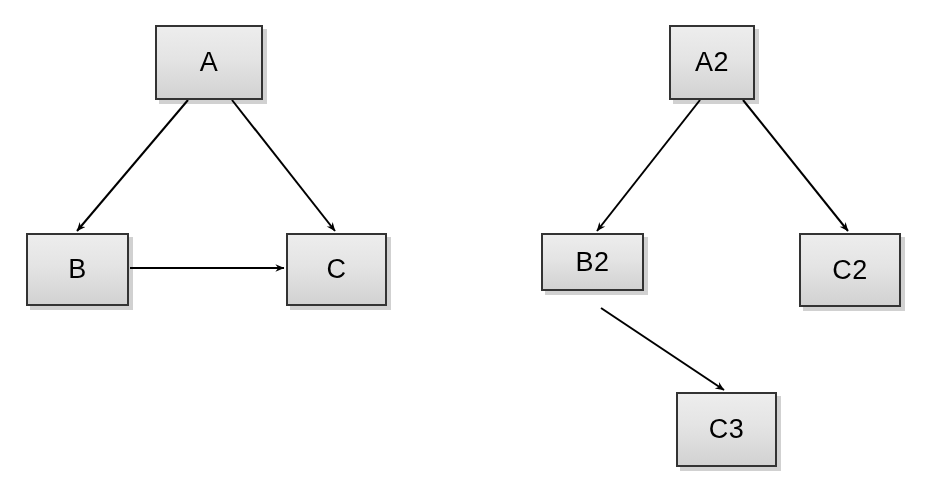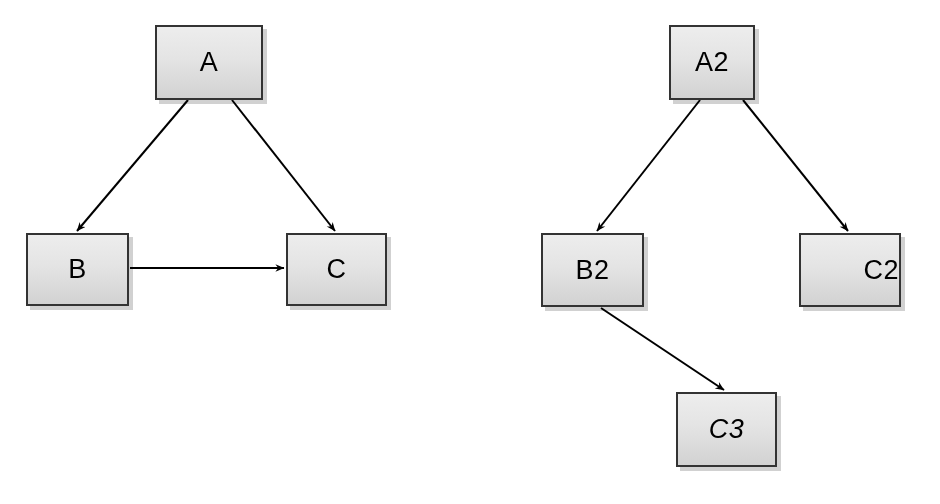--- a/index.html
+++ b/index.html
@@ -71,24 +71,24 @@
       </div>
       <div class="node" style="left: 26px; top: 233px; width: 103px; height: 73px;">
         <span class="node-label">B</span>
       </div>
       <div class="node" style="left: 286px; top: 233px; width: 101px; height: 73px;">
         <span class="node-label">C</span>
       </div>
       <div class="node" style="left: 669px; top: 25px; width: 86px; height: 75px;">
         <span class="node-label">A2</span>
       </div>
-      <div class="node" style="left: 541px; top: 233px; width: 103px; height: 74px;">
+      <div class="node" style="left: 541px; top: 233px; width: 103px; height: 58px;">
         <span class="node-label">B2</span>
       </div>
-      <div class="node" style="left: 799px; top: 233px; width: 102px; height: 74px; justify-content: flex-end;">
+      <div class="node" style="left: 799px; top: 233px; width: 102px; height: 74px;">
         <span class="node-label">C2</span>
       </div>
-      <div class="node" style="left: 676px; top: 392px; width: 101px; height: 75px; font-style: italic;">
+      <div class="node" style="left: 676px; top: 392px; width: 101px; height: 75px;">
         <span class="node-label">C3</span>
       </div>
     </div>
 
 </div>
 
 </body></html>

